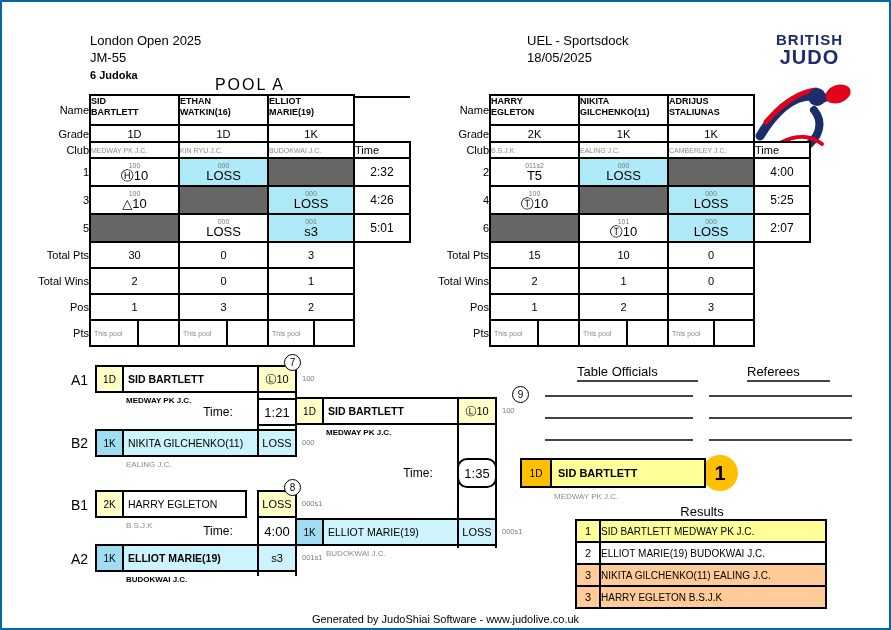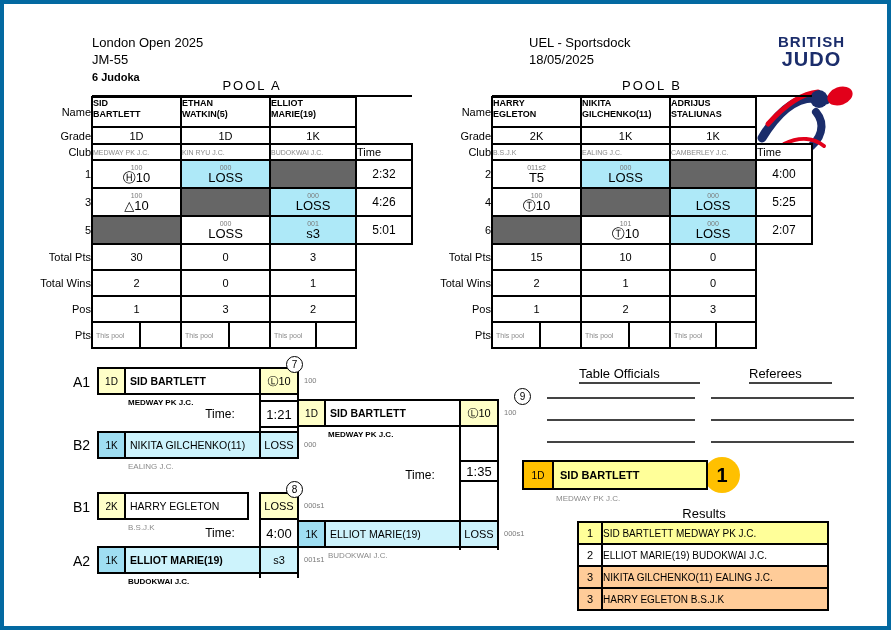--- a/index.html
+++ b/index.html
@@ -1,33 +1,33 @@
 <!DOCTYPE html>
 <html><head>
 <meta charset="utf-8">
 <style>
   html,body{margin:0;padding:0;background:#e8e8e8;}
   *{box-sizing:border-box;}
   #sheet{
     position:relative;width:891px;height:630px;margin:0 auto;
-    background:#fff;border:4px solid #0369a1;
+    background:#fff;border:2px solid #0369a1;
     font-family:"Liberation Sans","DejaVu Sans",sans-serif;color:#000;
     overflow:hidden;
   }
   .abs{position:absolute;}
   
   .h-line1{font-size:13px;}
   .h-line2{font-size:13px;}
   .h-line3{font-size:11px;font-weight:bold;}
   
   .logo-text{color:#1b2d6b;font-weight:bold;text-align:center;line-height:1.0;}
   .logo-text .l1{font-size:15px;letter-spacing:1px;}
   .logo-text .l2{font-size:20px;letter-spacing:1px;}
   
-  .pool-title{font-size:13px;letter-spacing:2px;text-align:center;border-bottom:2px solid #000;padding-bottom:2px;}
+  .pool-title{font-size:16px;letter-spacing:2px;text-align:center;border-bottom:2px solid #000;padding-bottom:2px;}
   table.pool{border-collapse:collapse;table-layout:fixed;}
   table.pool td{padding:0;vertical-align:middle;overflow:hidden;}
   td.b{border:2px solid #000;background:#fff;}
   td.lbl{border:none;text-align:right;padding-right:6px;font-size:11px;background:transparent;}
   td.nob{border:none;background:transparent;}
   tr.r-name td.b{height:30px;vertical-align:top;}
   .namec{font-size:9px;font-weight:bold;line-height:1.25;padding:2px 0 0 3px;}
   tr.r-grade td.b{height:17px;text-align:center;font-size:11px;}
   tr.r-club td.b{height:16px;}
   .clubc{font-size:7px;color:#8a8a8a;padding-left:3px;}
@@ -99,40 +99,39 @@
       <path d="M6 72 C 24 42, 46 26, 70 34" stroke="#1b2d6b" stroke-width="9" fill="none" stroke-linecap="round"></path>
       <path d="M12 58 C 30 38, 48 27, 62 26" stroke="#e2001a" stroke-width="5" fill="none" stroke-linecap="round"></path>
       <circle cx="63" cy="33" r="9" fill="#1b2d6b"></circle>
       <ellipse cx="84" cy="30" rx="13" ry="9" fill="#e2001a" transform="rotate(-20 84 30)"></ellipse>
       <path d="M60 46 C 70 58, 66 74, 50 84" stroke="#1b2d6b" stroke-width="8" fill="none" stroke-linecap="round"></path>
       <path d="M28 78 C 44 70, 58 72, 68 80" stroke="#e2001a" stroke-width="4" fill="none" stroke-linecap="round"></path>
     </svg>
   </div>
 
   <div class="abs pool-title" style="left:88px;top:74px;width:320px;">POOL A</div>
-  <div class="abs pool-title" style="left:488px;top:74px;width:320px;">POOL B</div>
 
   <table class="pool abs" style="left:20px;top:92px;">
     <colgroup>
         <col style="width:68px">
         <col style="width:89px">
         <col style="width:89px">
         <col style="width:86px">
         <col style="width:56px">
       </colgroup>
     <tbody>
         <tr class="r-name">
       <td class="lbl">Name</td>
       <td class="b namec">
             <div>SID</div>
             <div>BARTLETT</div>
           </td>
       <td class="b namec">
             <div>ETHAN</div>
-            <div>WATKIN(5)</div>
+            <div>WATKIN(16)</div>
           </td>
       <td class="b namec">
             <div>ELLIOT</div>
             <div>MARIE(19)</div>
           </td>
       <td class="nob"></td>
     </tr>
     <tr class="r-grade">
       <td class="lbl">Grade</td>
       <td class="b">1D</td>
@@ -374,21 +373,21 @@
   <div class="abs bclub-l" style="left:124px;top:458px;">EALING J.C.</div>
 
   <div class="bcol" style="left:455px;top:395px;width:40px;height:151px;"></div>
   <div class="bcell bgrade yel" style="left:293px;top:395px;width:29px;height:28px;">1D</div>
   <div class="bcell bname bold" style="left:320px;top:395px;width:137px;height:28px;">SID BARTLETT</div>
   <div class="bcell bscore yel" style="left:455px;top:395px;width:40px;height:28px;">Ⓛ10</div>
   <div class="abs bcode" style="left:500px;top:404px;">100</div>
   <div class="mnum" style="left:510px;top:384px;">9</div>
   <div class="abs bclub-w" style="left:324px;top:426px;">MEDWAY PK J.C.</div>
   <div class="abs btimelab" style="left:380px;top:464px;">Time:</div>
-  <div class="btimebox" style="left:455px;top:456px;width:40px;height:22px;">1:35</div>
+  <div class="btimebox" style="left:455px;top:456px;width:40px;height:30px;border-radius:10px;">1:35</div>
   <div class="bcell bgrade cynS" style="left:293px;top:516px;width:29px;height:28px;">1K</div>
   <div class="bcell bname cynL" style="left:320px;top:516px;width:137px;height:28px;">ELLIOT MARIE(19)</div>
   <div class="bcell bscore cynL" style="left:455px;top:516px;width:40px;height:28px;">LOSS</div>
   <div class="abs bcode" style="left:500px;top:525px;">000s1</div>
   <div class="abs bclub-l" style="left:324px;top:547px;">BUDOKWAI J.C.</div>
 
   <div class="abs poslab" style="left:58px;top:495px;">B1</div>
   <div class="bcol" style="left:255px;top:488px;width:40px;height:86px;"></div>
   <div class="bcell bgrade yel" style="left:93px;top:488px;width:29px;height:28px;">2K</div>
   <div class="bcell bname" style="left:120px;top:488px;width:125px;height:28px;">HARRY EGLETON</div>
@@ -438,14 +437,15 @@
       <td class="res-place rc-3">3</td>
       <td class="res-text rc-3">NIKITA GILCHENKO(11) EALING J.C.</td>
     </tr>
     <tr>
       <td class="res-place rc-3">3</td>
       <td class="res-text rc-3">HARRY EGLETON B.S.J.K</td>
     </tr>
   </tbody>
     </table>
 
+  <div class="abs footer" style="left:0;top:611px;">Generated by JudoShiai Software - www.judolive.co.uk</div>
 
 </div>
 
 </body></html>

